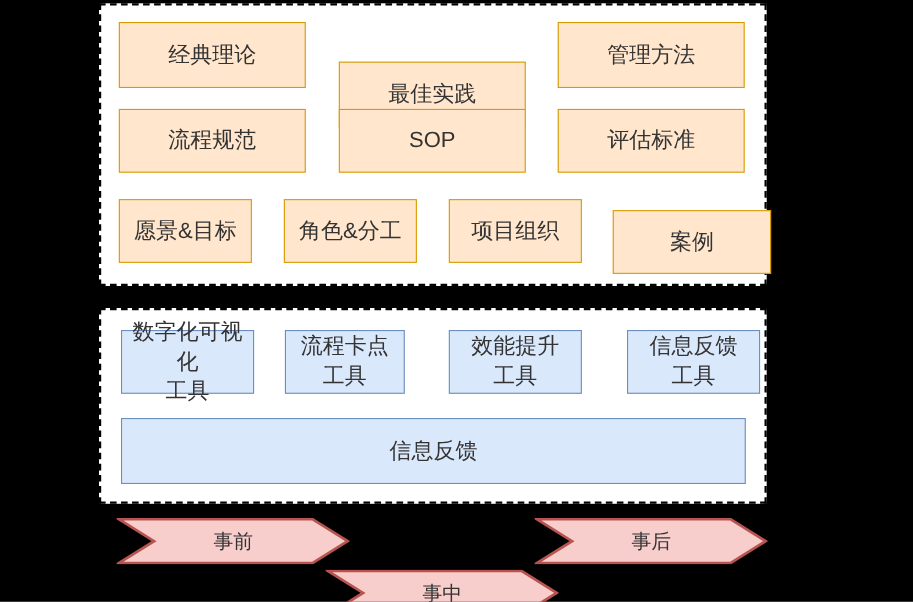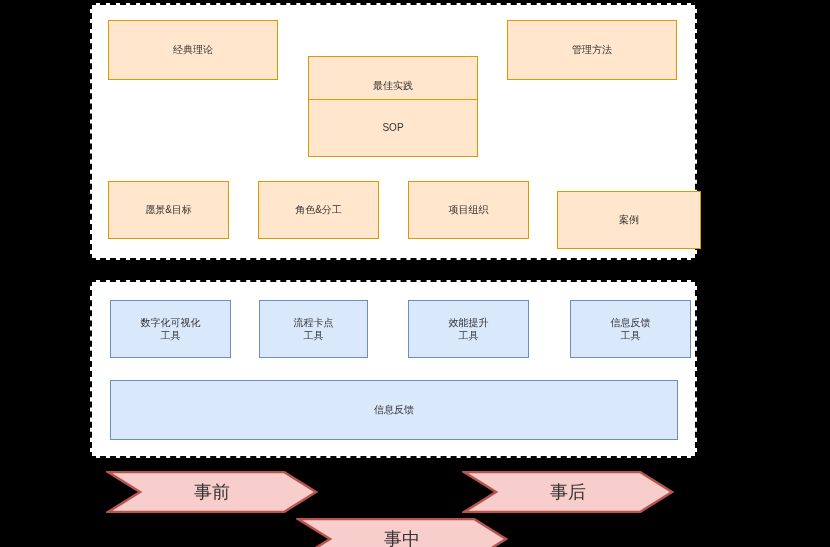--- a/index.html
+++ b/index.html
@@ -19,21 +19,21 @@
   }
   .panel-knowledge { left: 90px; top: 3px;   width: 607px; height: 257px; }
   .panel-tools     { left: 90px; top: 280px; width: 607px; height: 178px; }
   .box {
     position: absolute;
     box-sizing: border-box;
     display: flex;
     align-items: center;
     justify-content: center;
     text-align: center;
-    font-size: 10px;
+    font-size: 20px;
     line-height: 1.35;
     color: var(--text, #333333);
     white-space: pre-line;
   }
   .box.orange {
     background: var(--orange-fill, #ffe6cc);
     border: 1.5px solid var(--orange-border, #d79b00);
   }
   .box.blue {
     background: var(--blue-fill, #dae8fc);
@@ -66,21 +66,23 @@
 <body>
 
 <div class="stage">
 
   <div class="panel panel-knowledge"></div>
 
   <div class="box orange" style="left:108px; top:20px; width:170px; height:60px;">经典理论</div>
   <div class="box orange" style="left:308px; top:20px; width:170px; height:60px;margin-top:36px;">最佳实践</div>
   <div class="box orange" style="left:507px; top:20px; width:170px; height:60px;">管理方法</div>
 
+  <div class="box orange" style="left:108px; top:99px; width:170px; height:58px;">流程规范</div>
   <div class="box orange" style="left:308px; top:99px; width:170px; height:58px;">SOP</div>
+  <div class="box orange" style="left:507px; top:99px; width:170px; height:58px;">评估标准</div>
 
   <div class="box orange" style="left:108px; top:181px; width:121px; height:58px;">愿景&amp;目标</div>
   <div class="box orange" style="left:258px; top:181px; width:121px; height:58px;">角色&amp;分工</div>
   <div class="box orange" style="left:408px; top:181px; width:121px; height:58px;">项目组织</div>
   <div class="box orange" style="left:557px; top:191px; width:144px; height:58px;">案例</div>
 
   <div class="panel panel-tools"></div>
 
   <div class="box blue" style="left:110px; top:300px; width:121px; height:58px;">数字化可视化
 工具</div>
@@ -98,20 +100,20 @@
       <polygon points="2,1 178,1 210,21 178,41 2,41 34,21"></polygon>
     </svg>
     <span class="chev-label">事前</span>
   </div>
   <div class="chevron" style="left:296px;margin-top:47px;">
     <svg width="212" height="42" viewBox="0 0 212 42">
       <polygon points="2,1 178,1 210,21 178,41 2,41 34,21"></polygon>
     </svg>
     <span class="chev-label">事中</span>
   </div>
-  <div class="chevron" style="left:462px;text-align:right;">
+  <div class="chevron" style="left:486px;text-align:right;">
     <svg width="212" height="42" viewBox="0 0 212 42">
       <polygon points="2,1 178,1 210,21 178,41 2,41 34,21"></polygon>
     </svg>
     <span class="chev-label">事后</span>
   </div>
 
 </div>
 
 </body></html>

